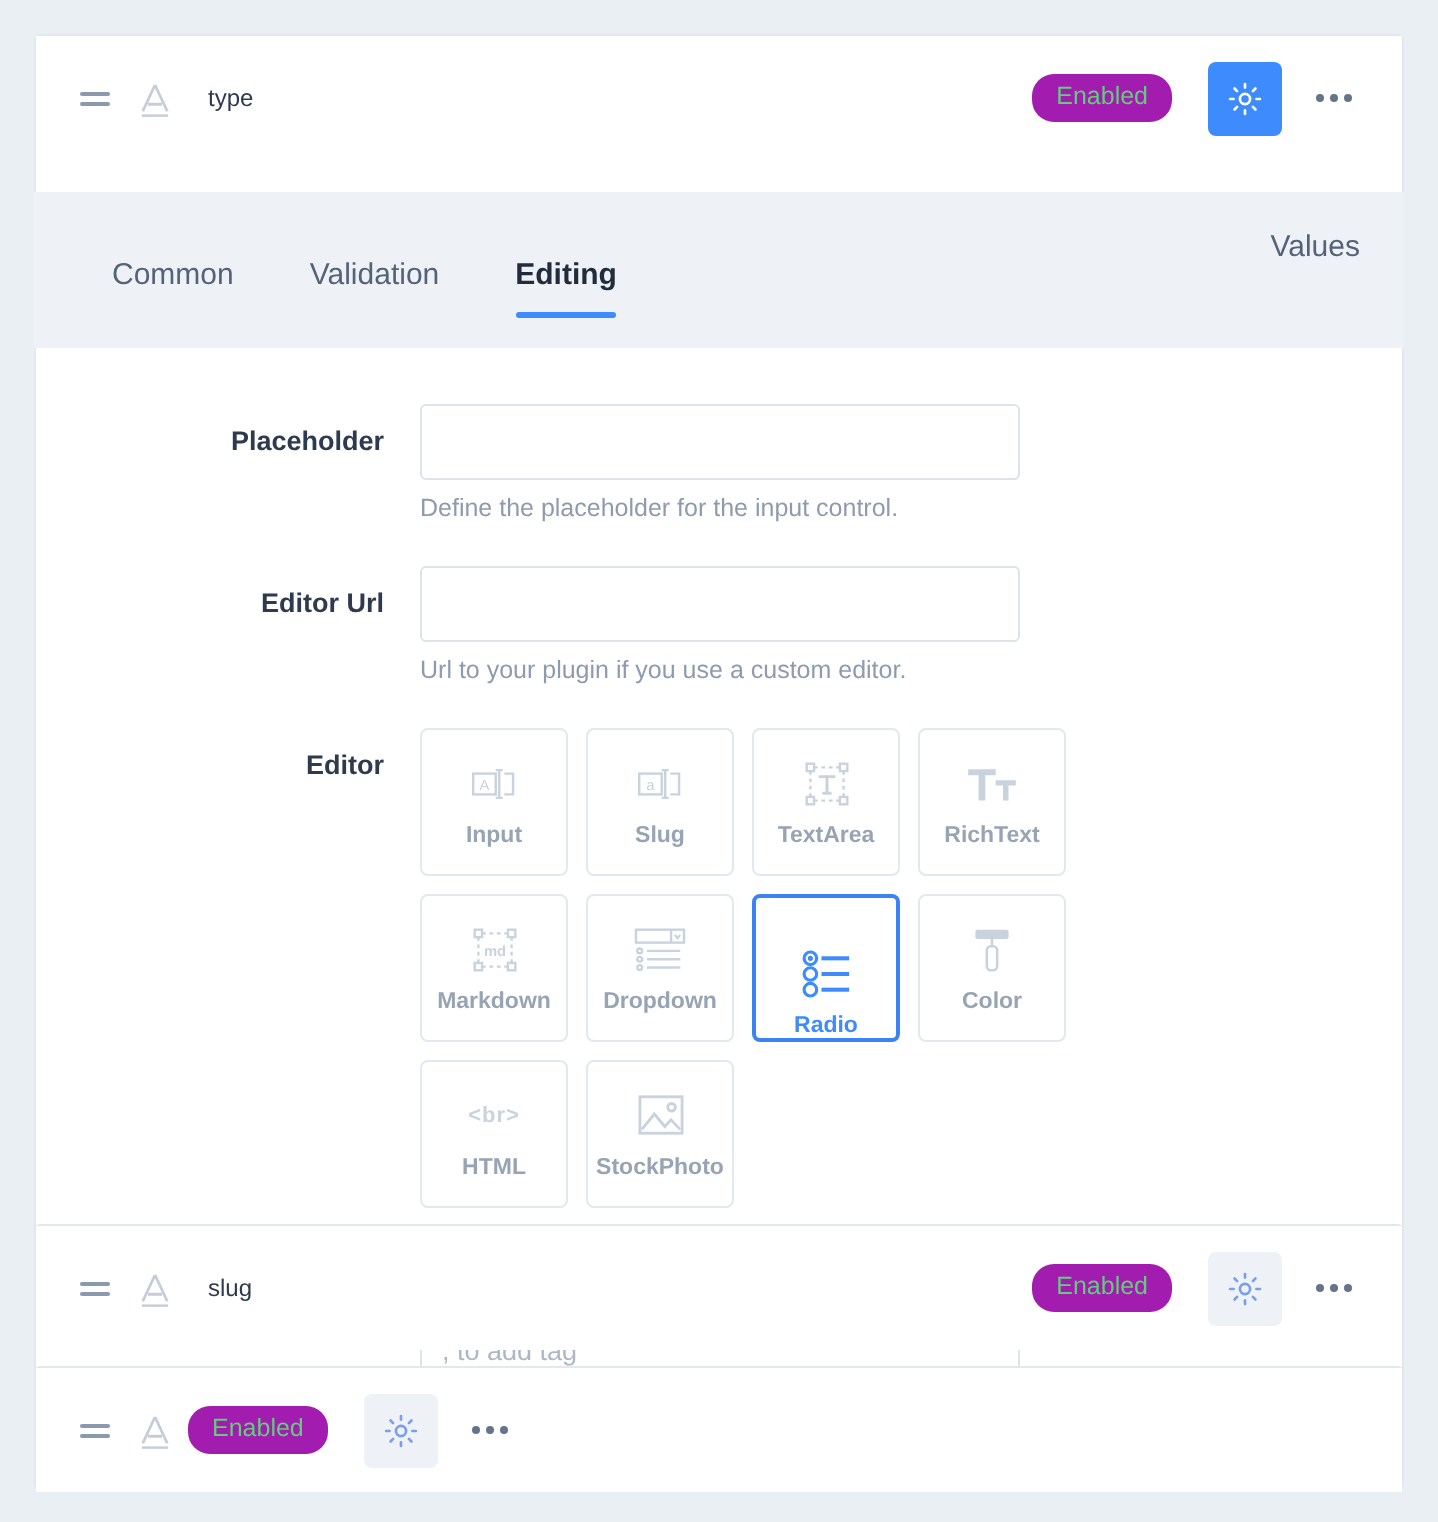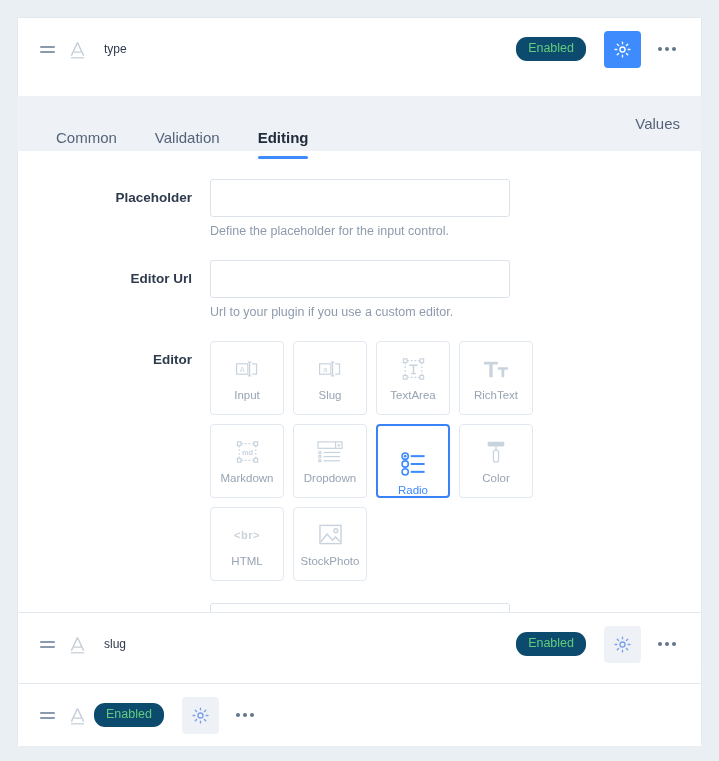--- a/index.html
+++ b/index.html
@@ -43,21 +43,21 @@
     color: #c4cdd8;
   }
   .field-name {
     margin-left: 10px;
     font-size: 12px; color: #2e3a4d;
     flex: 1 1 auto;
   }
   .badge {
     font-size: 12.5px;
     color: #63cc7d;
-    background: #0c4a6e;
+    background: #a21caf;
     border-radius: 11px;
     padding: 5px 12px 6px;
     line-height: 1;
     margin-right: 18px;
     white-space: nowrap;
   }
   .gear-btn {
     width: 37px; height: 37px;
     border-radius: 4px;
     display: flex; align-items: center; justify-content: center;
@@ -83,21 +83,21 @@
     display: flex; align-items: center; justify-content: center;
     gap: 3px; background: none; border: none; cursor: pointer;
   }
   .dots-btn i { width: 4px; height: 4px; border-radius: 50%; background: #64748b; display: block; }
 
   
   .panel { position: absolute; left: 17px; width: 685px; }
   .tabbar {
     display: flex; align-items: flex-start;
     background: #eef2f6;
-    height: 55px;
+    height: 78px;
     padding: 0 0 0 39px;
     position: relative;
   }
   .tab {
     font-size: 15px; color: #55637a;
     padding: 19px 0 0 0;
     margin-right: 38px;
     cursor: pointer; position: relative;
     background: none; border: none;
     font-family: inherit;
@@ -145,21 +145,21 @@
   
   .editor-grid { display: flex; flex-wrap: wrap; gap: 9px; width: 404px; }
   .editor-opt {
     width: 74px; height: 74px;
     border: 1px solid #e2e8ef; border-radius: 4px;
     background: #fff;
     display: flex; flex-direction: column;
     align-items: center; justify-content: center;
     cursor: pointer; gap: 7px;
   }
-  .editor-opt .lbl { font-size: 11.5px; font-weight: normal; color: #97a4b4; }
+  .editor-opt .lbl { font-size: 11.5px; font-weight: bold; color: #97a4b4; }
   .editor-opt .ico { height: 26px; display: flex; align-items: center; justify-content: center; color: #c9d3de; }
   .editor-opt.selected { border: 2px solid #3b82f6; justify-content: flex-end; }
   .editor-opt.selected .lbl { color: #3d8bfd; }
   .editor-opt.selected .ico { color: #3d8bfd; }
   .ico-txt { font-size: 11px; font-weight: bold; letter-spacing: .5px; }
 
   
   .tag-box {
     width: 300px; min-height: 64px;
     border: 1px solid #dde3ea; border-radius: 3px;

